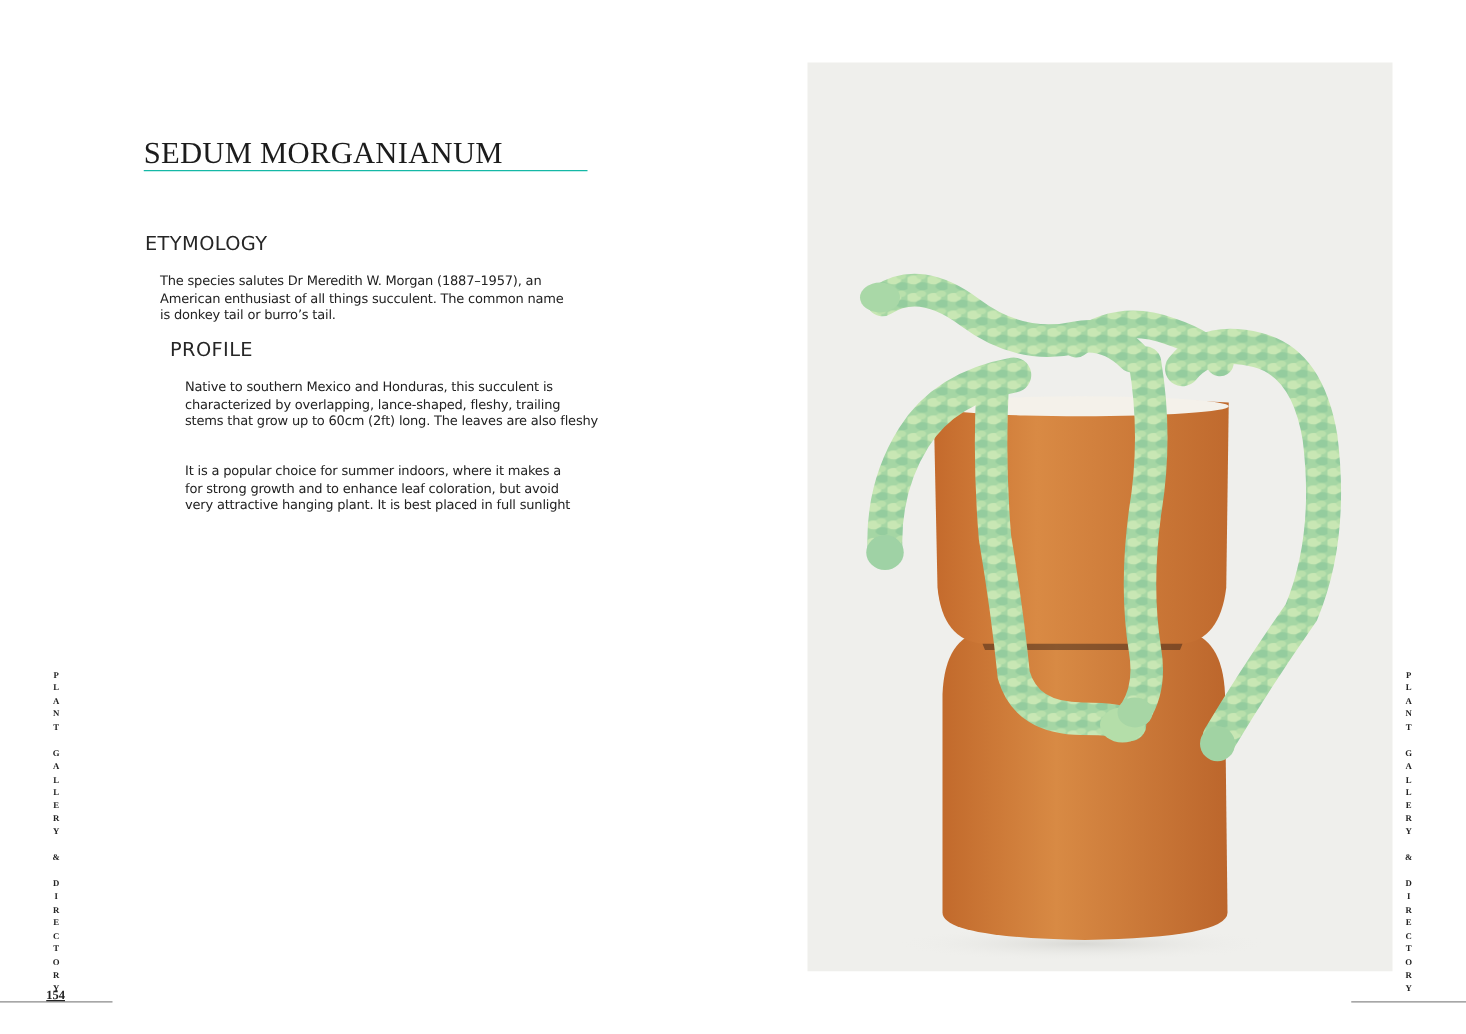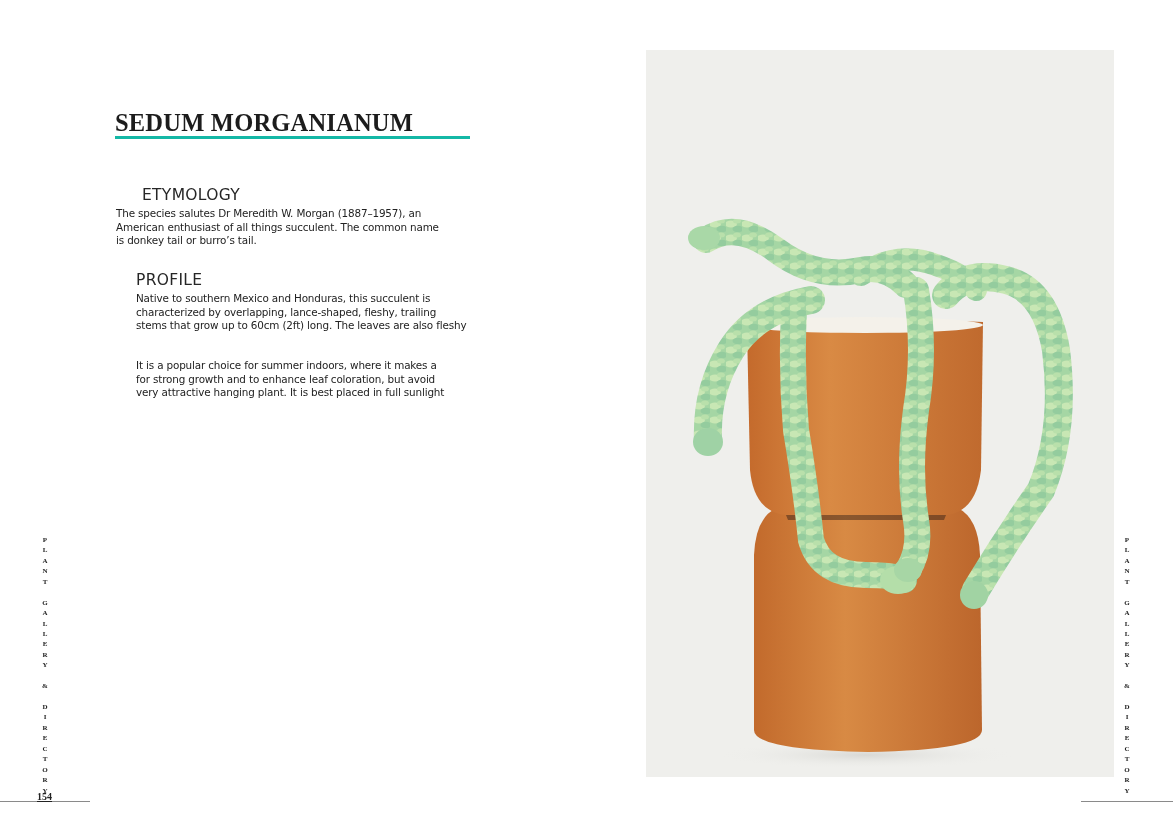--- a/index.html
+++ b/index.html
@@ -4,30 +4,30 @@
 <style>
   html, body { margin: 0; padding: 0; }
   body {
     width: 1173px; height: 827px; position: relative; overflow: hidden;
     background: #ffffff; color: #1a1a1a;
     font-family: "DejaVu Sans", sans-serif;
   }
   .title {
     position: absolute; left: 115px; top: 111px; width: 355px;
     font-family: "Liberation Serif", serif; font-size: 24.5px; letter-spacing: 0.2px;
-    color: #1c1c1c; line-height: 24px; margin: 0; font-weight: bold;
-    border-bottom: 3px solid #14b8a6; padding-bottom: 1px; white-space: nowrap;
+    color: #1c1c1c; line-height: 24px; margin: 0; font-weight: normal;
+    border-bottom: 1px solid #14b8a6; padding-bottom: 1px; white-space: nowrap;
   }
   .section-heading {
     position: absolute; font-size: 15.5px; letter-spacing: 0.3px; margin: 0;
     font-weight: normal; color: #262626; line-height: 18px;
   }
   .body-text {
     position: absolute; font-size: 10.4px; line-height: 13.6px; color: #222;
-    margin: 0; letter-spacing: -0.15px;
+    margin: 12px; letter-spacing: -0.15px;
   }
   .vertical {
     position: absolute; width: 10px; text-align: center;
     font-family: "Liberation Serif", serif; font-weight: bold; font-size: 7px;
     color: #222; line-height: 10.45px;
   }
   .vertical span { display: block; height: 10.45px; }
   .page-line { position: absolute; height: 1px; background: #8a8a8a; }
   .page-num {
     position: absolute; font-family: "Liberation Serif", serif; font-weight: bold;
@@ -37,21 +37,21 @@
     position: absolute; left: 646px; top: 50px; width: 468px; height: 727px;
     background: #efefec; overflow: hidden;
   }
   .photo svg { position: absolute; left: 0; top: 0; }
 </style>
 </head>
 <body>
 
 <h1 class="title">SEDUM MORGANIANUM</h1>
 
-<h2 class="section-heading" style="left:116px; top:186px;margin-left:26px;">ETYMOLOGY</h2>
+<h2 class="section-heading" style="left:116px; top:186px;">ETYMOLOGY</h2>
 <div class="body-text" style="left:116px; top:207px;">
   <div>The species salutes Dr Meredith W. Morgan (1887–1957), an</div>
   <div>American enthusiast of all things succulent. The common name</div>
   <div>is donkey tail or burro’s tail.</div>
 </div>
 
 <h2 class="section-heading" style="left:136px; top:271px;">PROFILE</h2>
 <div class="body-text" style="left:136px; top:292px;">
   <div>Native to southern Mexico and Honduras, this succulent is</div>
   <div>characterized by overlapping, lance-shaped, fleshy, trailing</div>

